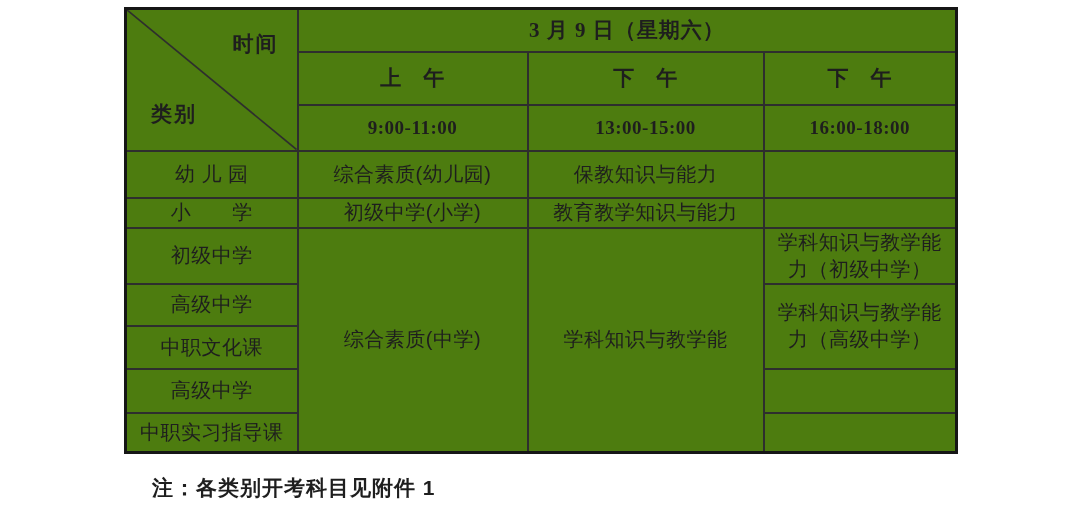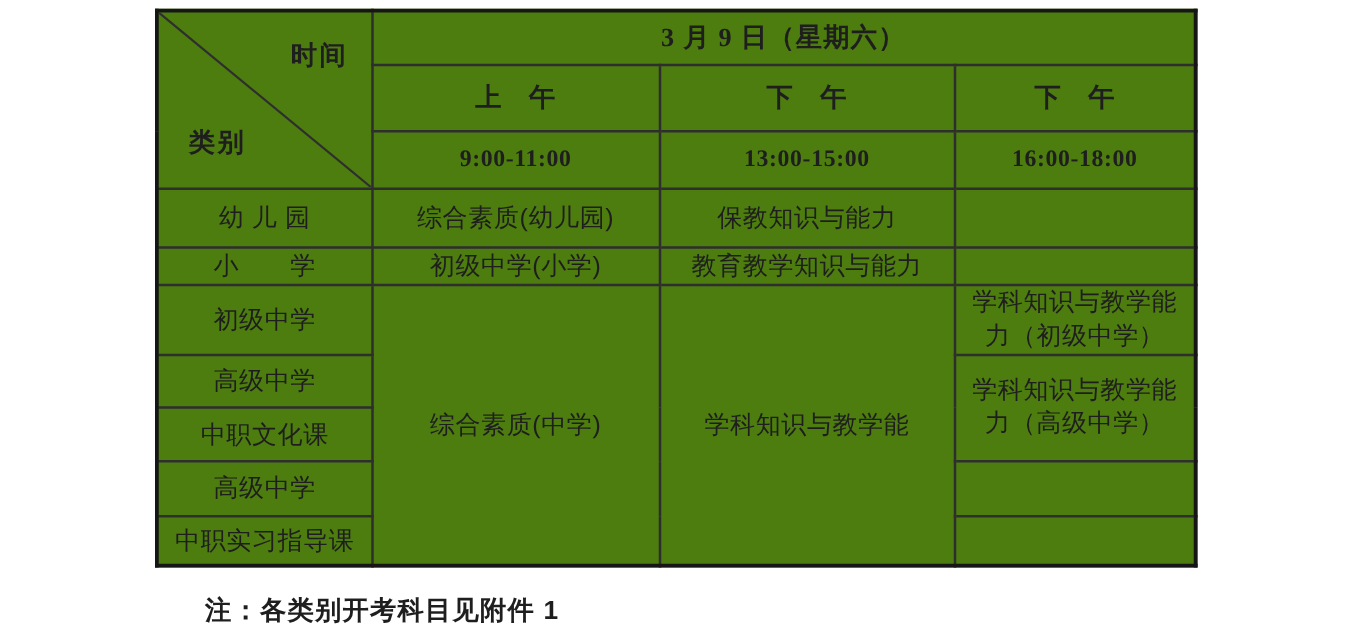--- a/index.html
+++ b/index.html
@@ -70,21 +70,21 @@
   }
   td.category-cell { font-size: 20px; }
   td.subject-cell { font-size: 20px; }
   td.multiline {
     white-space: pre-line;
     line-height: 27px;
     padding: 0 0;
   }
   .footnote {
     position: absolute;
-    left: 164px;
+    left: 152px;
     top: 474px;
     font-weight: 700;
     font-size: 21px;
     letter-spacing: 1px;
   }
 </style>
 </head>
 <body>
 
 <table class="schedule-table">

